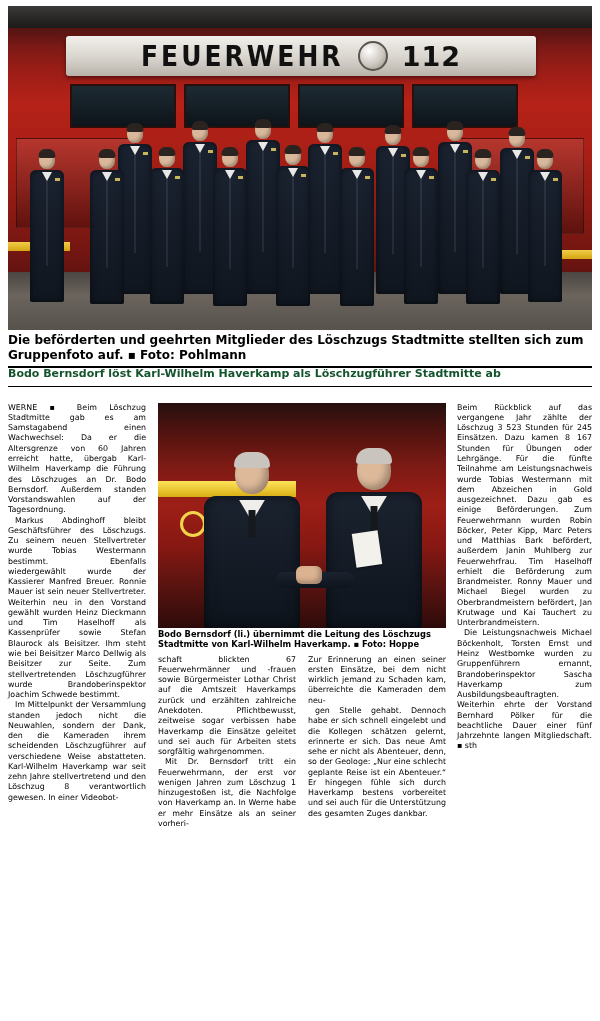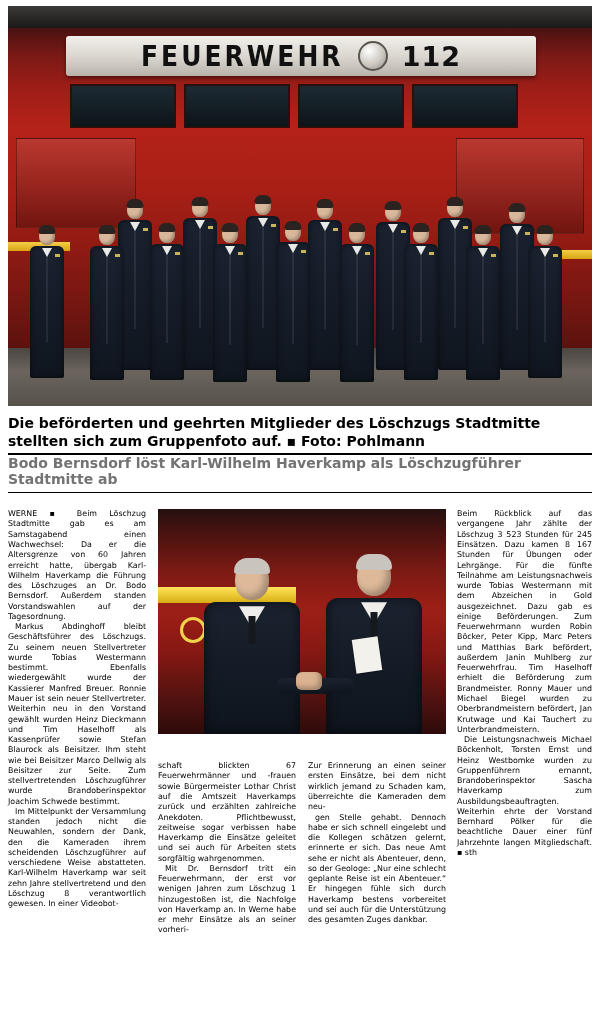--- a/index.html
+++ b/index.html
@@ -20,21 +20,21 @@
     height: 1021px;
     position: relative;
     box-sizing: border-box;
     padding: 6px 8px 4px 8px;
   }
 
   
   .top-photo {
     position: relative;
     width: 584px;
-    height: 400px;
+    height: 324px;
     overflow: hidden;
     background: #404040;
   }
   .fire-truck {
     position: absolute;
     left: 0; top: 0; right: 0; bottom: 0;
     background:
       linear-gradient(to bottom, #2a0d0c 0%, #3a1210 4%, #5c1513 8%, #7e1a16 13%, #9c1d17 20%, #b52218 30%, #a81f16 46%, #8d1a13 62%, #6e1511 78%, #4a0f0d 92%, #300a09 100%);
   }
   .garage-ceiling {
@@ -152,23 +152,23 @@
   }
   .p-badge {
     position: absolute;
     right: 4px; top: 8px;
     width: 5px; height: 3px;
     background: #c8b45a;
   }
 
   .photo-caption {
     width: 584px;
-    padding: 9px 0 2px 0;
-    font-family: "DejaVu Sans", sans-serif;
-    font-size: 14px;
+    padding: 3px 0 2px 0;
+    font-family: "DejaVu Sans", sans-serif;
+    font-size: 12px;
     line-height: 1.25;
     color: #000;
     font-weight: bold;
   }
   .photo-caption .credit { font-weight: bold; }
 
   .rule-thick {
     width: 584px;
     height: 2px;
     background: #000;
@@ -186,24 +186,24 @@
     font-weight: bold;
     font-size: 36px;
     line-height: 1.05;
     letter-spacing: -0.5px;
     margin: 10px 0 6px 0;
     color: #000;
   }
   .subhead {
     font-family: "DejaVu Sans", sans-serif;
     font-weight: bold;
-    font-size: 14px;
+    font-size: 11px;
     line-height: 1.15;
     margin: 0 0 5px 0;
-    color: #737373;
+    color: #14532d;
   }
 
   
   .cols {
     position: relative;
     width: 584px;
     margin-top: 16px;
   }
   .col {
     position: absolute;
@@ -549,20 +549,24 @@
           <div class="im-shirt"></div>
             <div class="im-tie"></div>
           <div class="im-arm" style="left:-26px;"></div>
         </div>
       </div>
 
       <div class="hands"></div>
       <div class="im-paper"></div>
     </div>
 
+    <div class="inner-caption">
+      <span>Bodo Bernsdorf (li.) übernimmt die Leitung des Löschzugs Stadtmitte von Karl-Wilhelm Haverkamp.</span>
+      <span>▪ Foto: Hoppe</span>
+    </div>
 
     <div class="col" id="col2" style="top:252px;">
       <p>schaft blickten 67 Feuerwehrmänner und -frauen sowie Bürgermeister Lothar Christ auf die Amtszeit Haverkamps zurück und erzählten zahlreiche Anekdoten. Pflichtbewusst, zeitweise sogar verbissen habe Haverkamp die Einsätze geleitet und sei auch für Arbeiten stets sorgfältig wahrgenommen.</p>
       <p>Mit Dr. Bernsdorf tritt ein Feuerwehrmann, der erst vor wenigen Jahren zum Löschzug 1 hinzugestoßen ist, die Nachfolge von Haverkamp an. In Werne habe er mehr Einsätze als an seiner vorheri-</p>
     </div>
 
     <div class="col" id="col3" style="top:252px;">
       <p>Zur Erinnerung an einen seiner ersten Einsätze, bei dem nicht wirklich jemand zu Schaden kam, überreichte die Kameraden dem neu-</p>
       <p>gen Stelle gehabt. Dennoch habe er sich schnell eingelebt und die Kollegen schätzen gelernt, erinnerte er sich. Das neue Amt sehe er nicht als Abenteuer, denn, so der Geologe: „Nur eine schlecht geplante Reise ist ein Abenteuer.“ Er hingegen fühle sich durch Haverkamp bestens vorbereitet und sei auch für die Unterstützung des gesamten Zuges dankbar.</p>
     </div>

